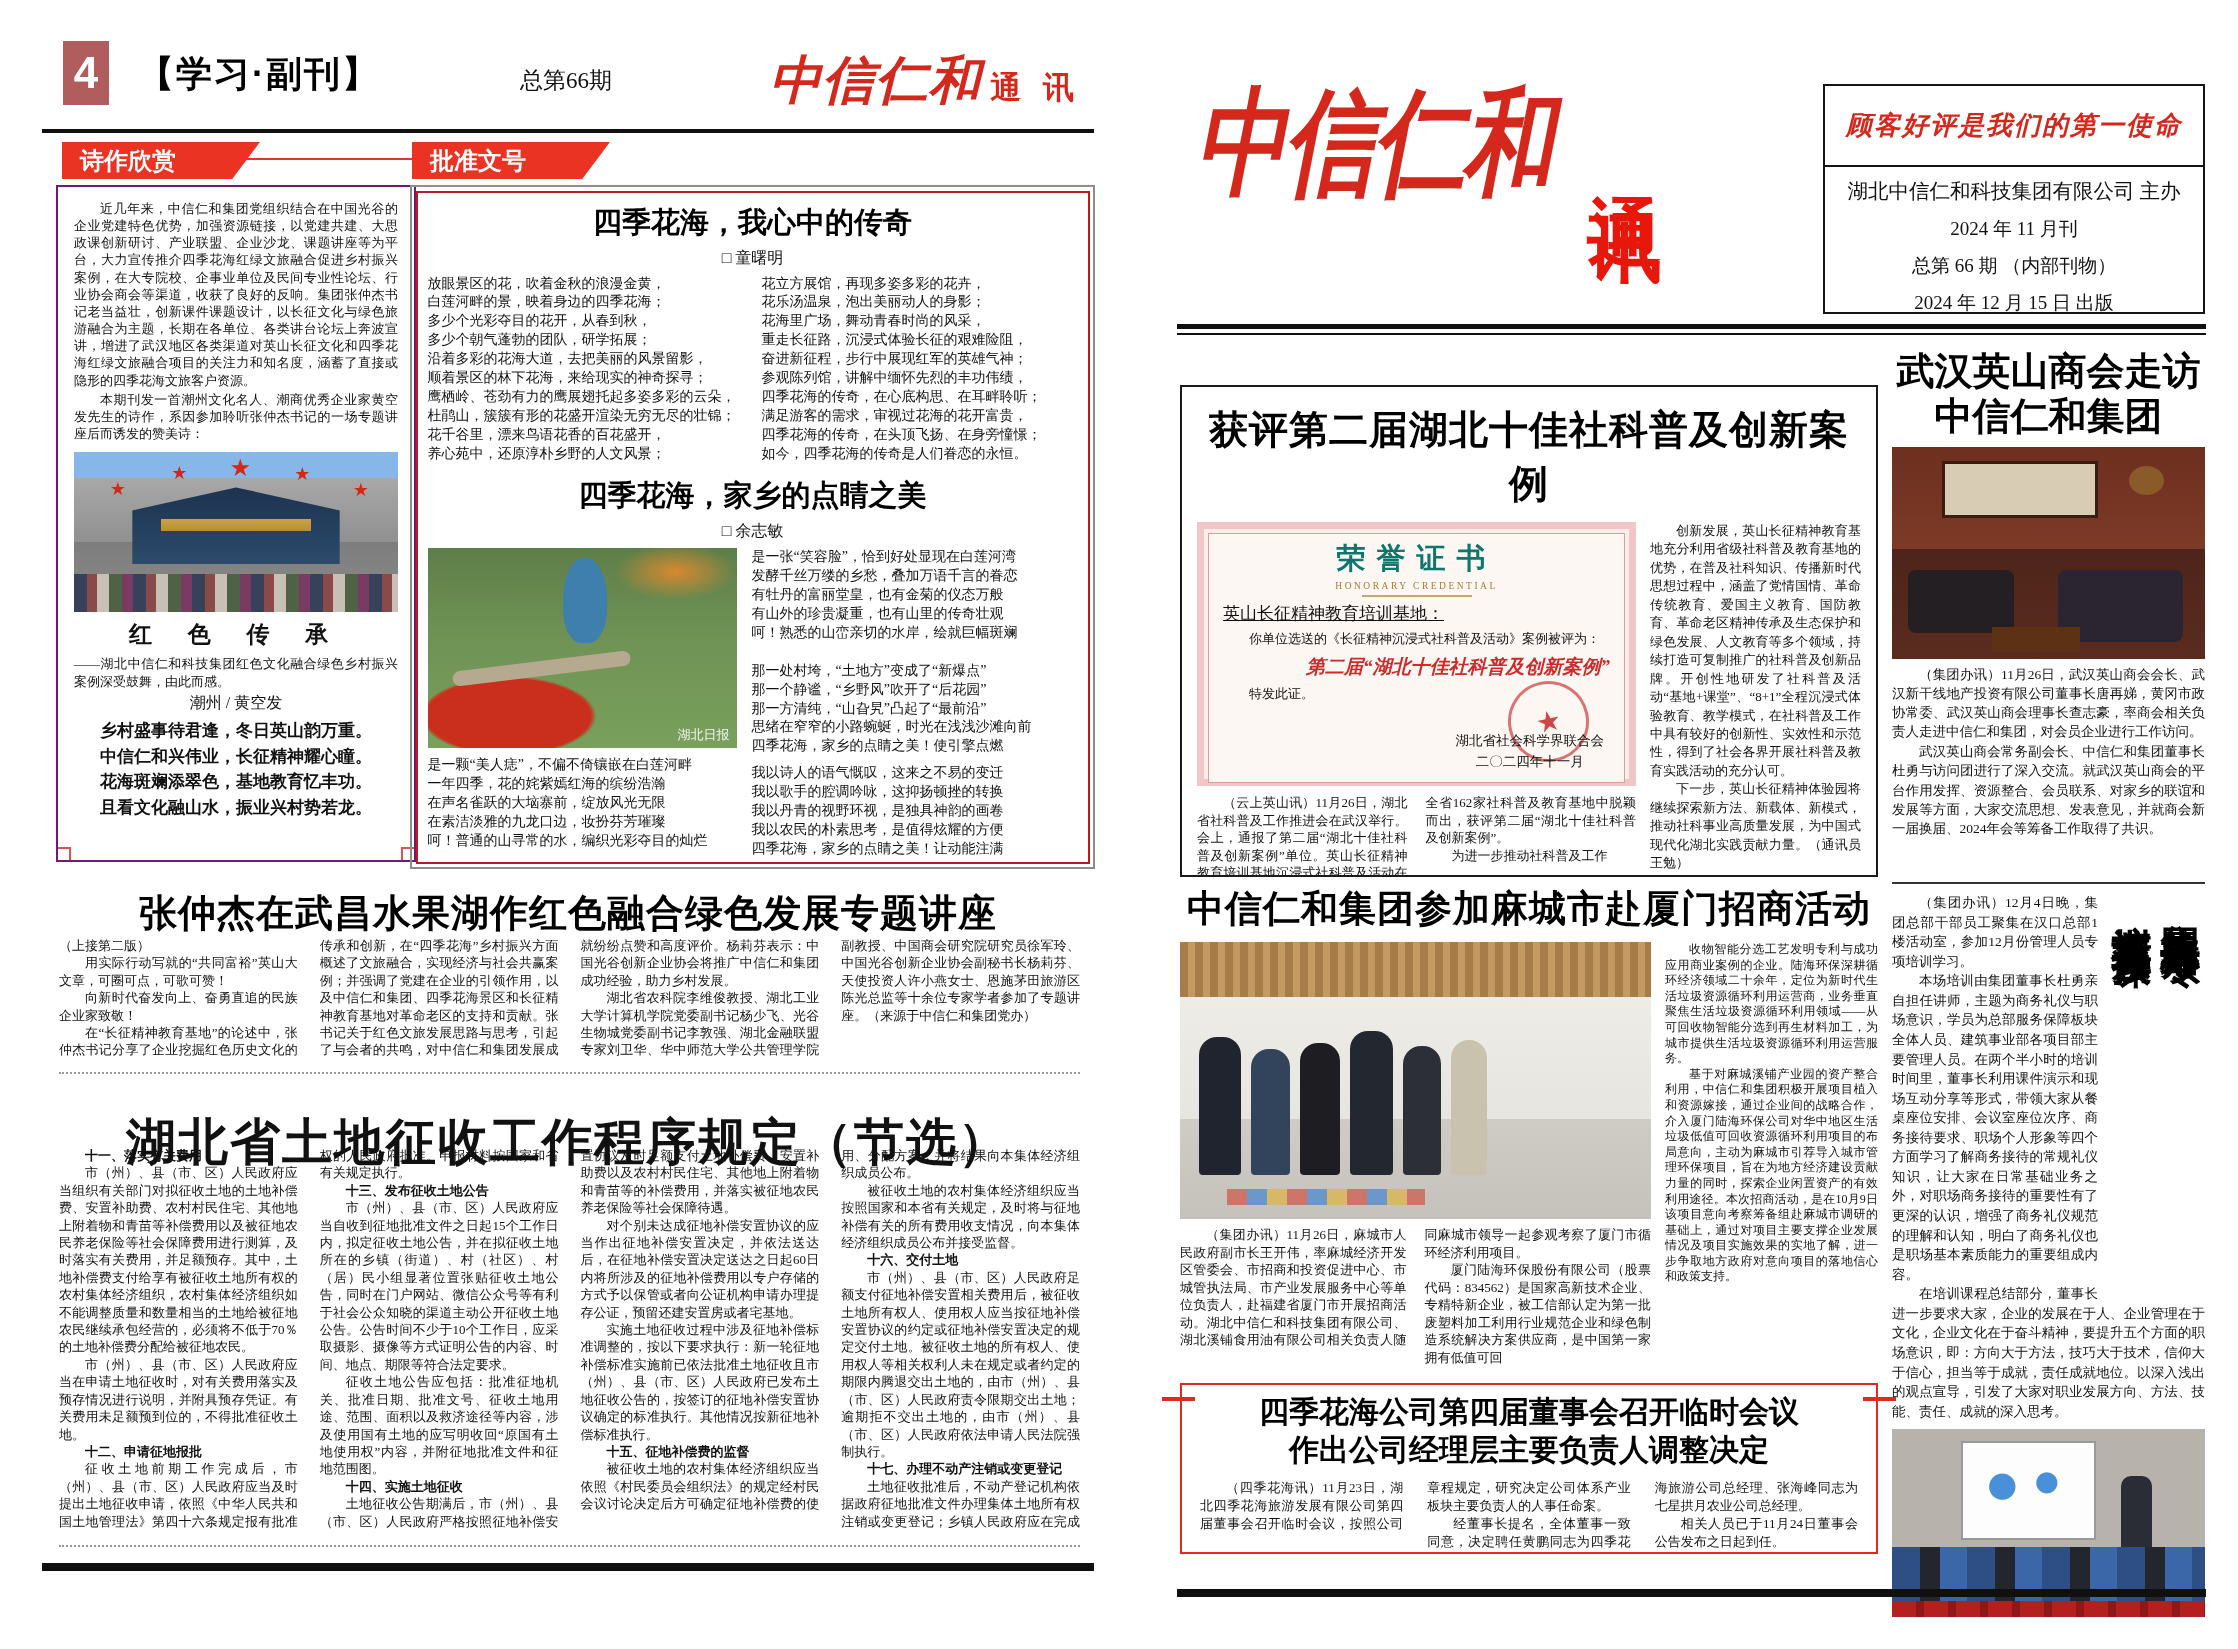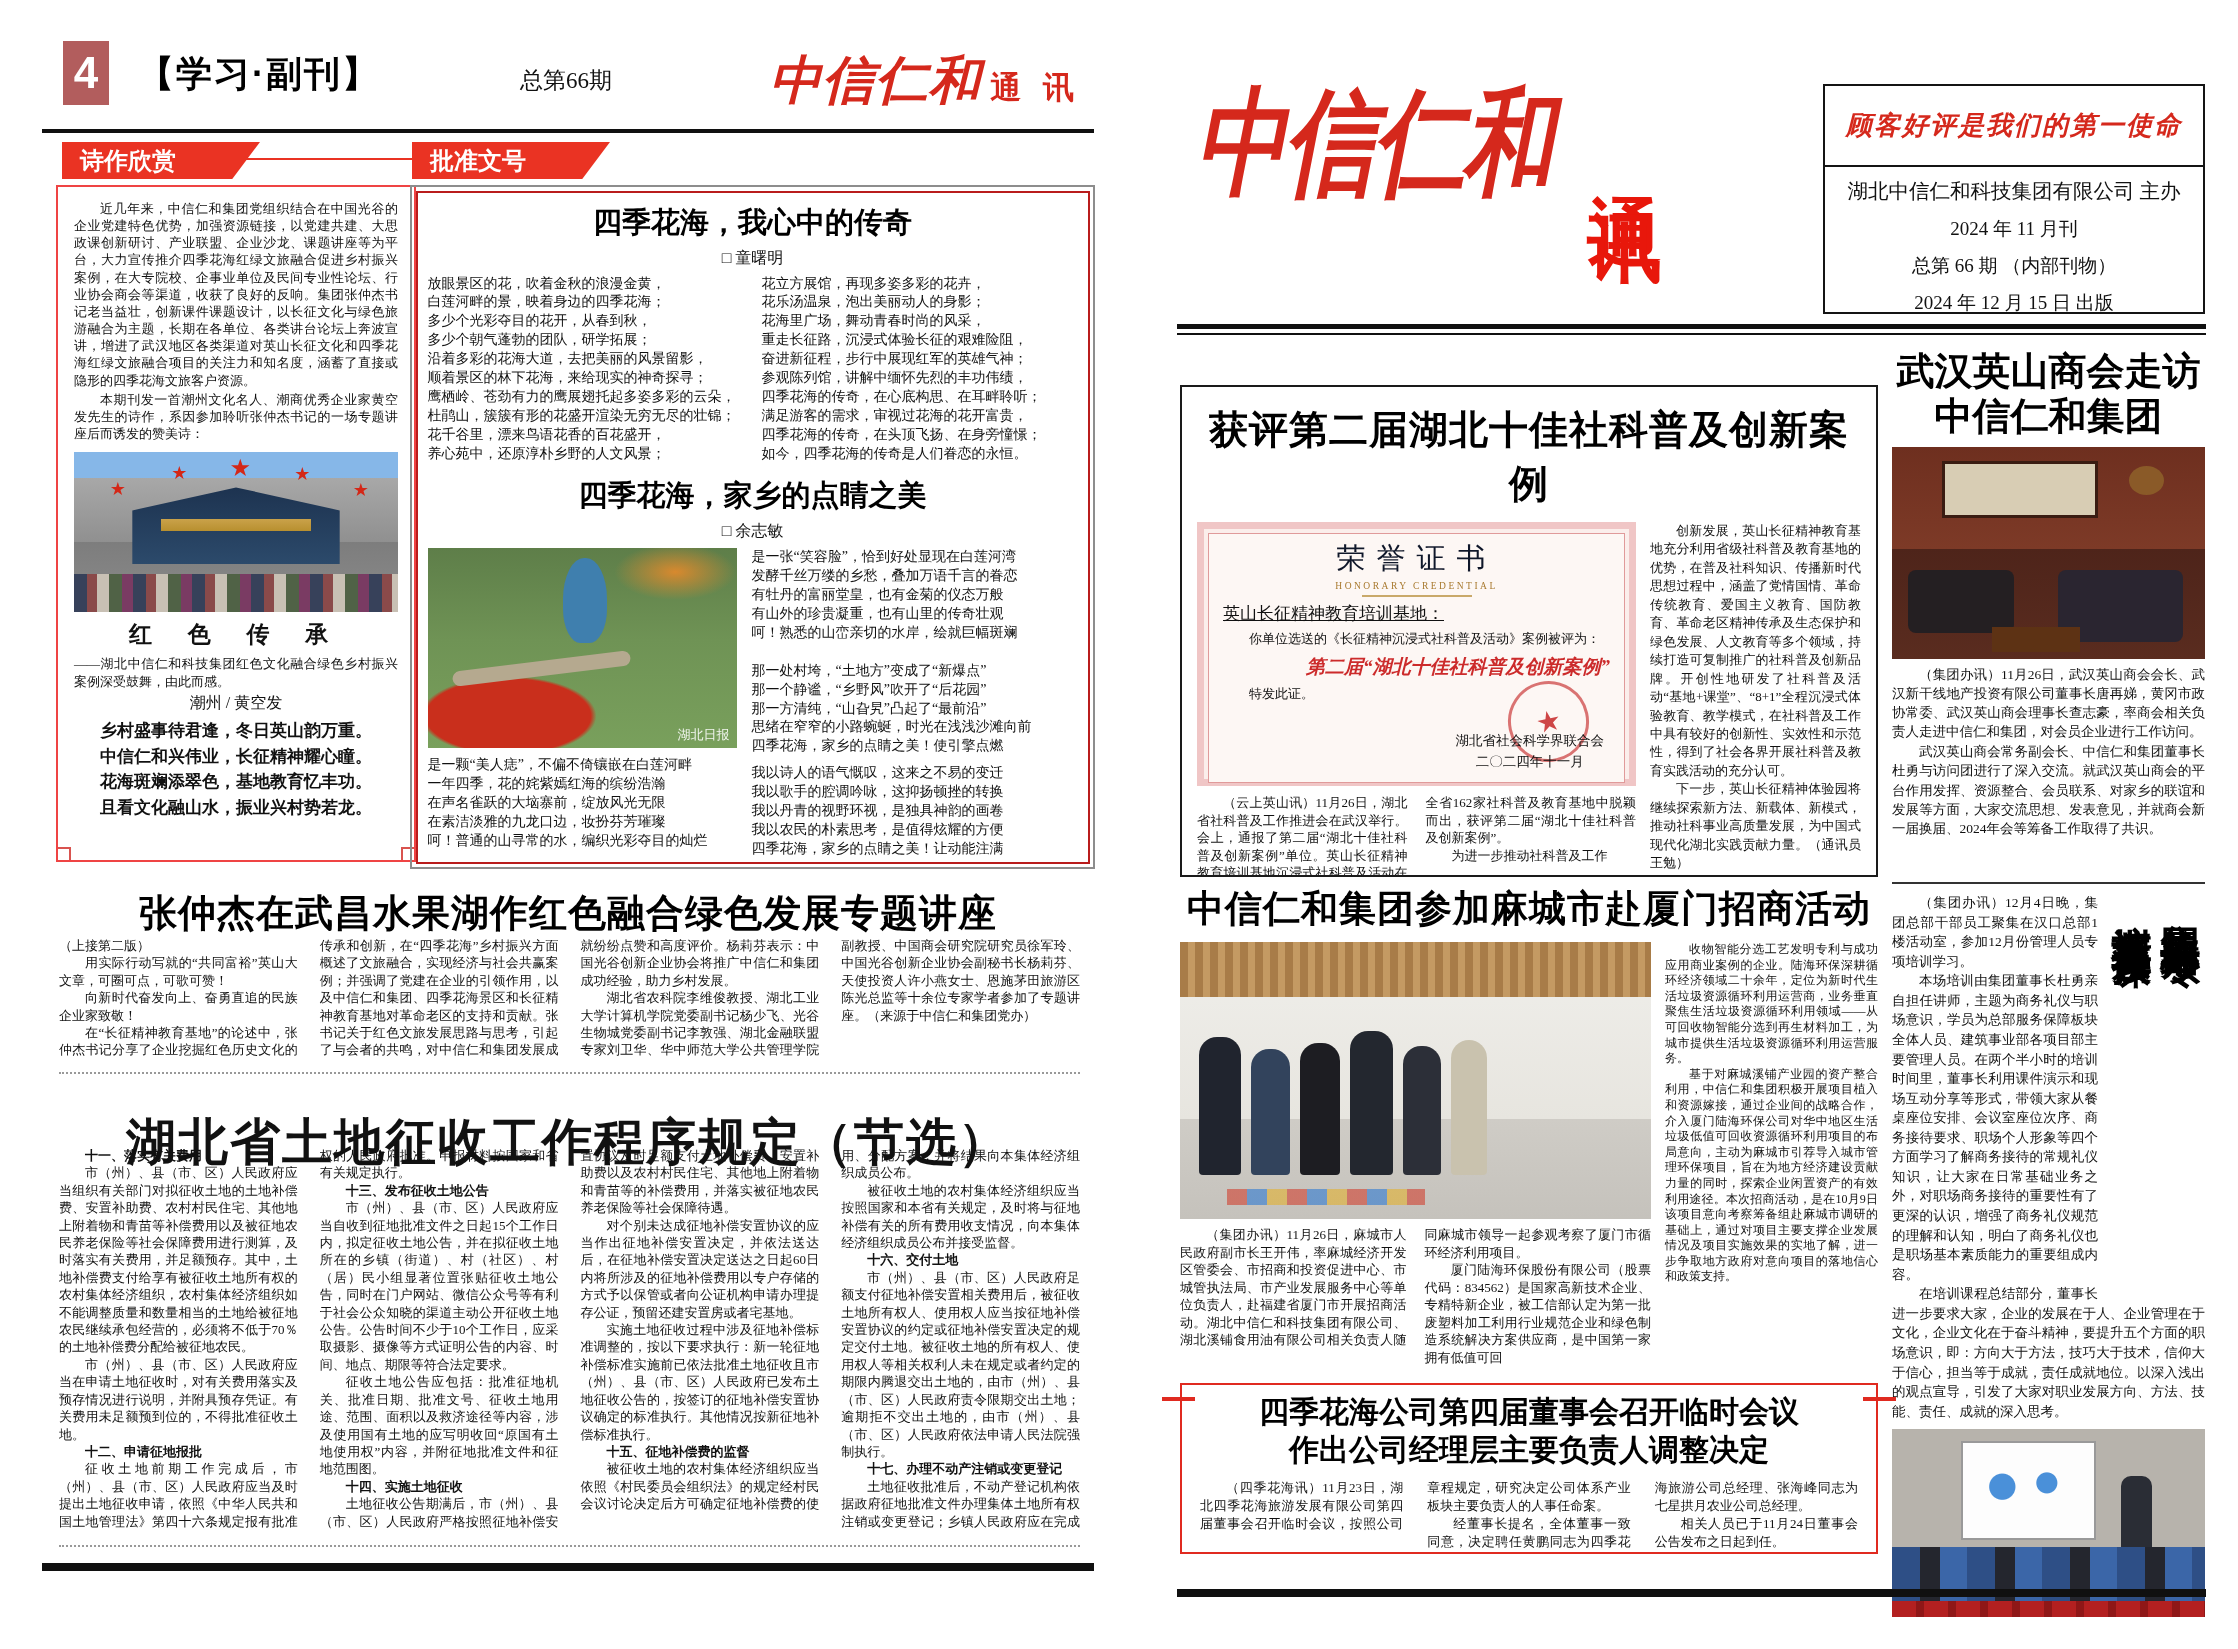--- a/index.html
+++ b/index.html
@@ -22,21 +22,21 @@
   .script-red{color:#d5281c;font-style:italic;font-weight:bold;font-family:"Liberation Serif",serif;}
   .lp-mast .script-red{font-size:52px;letter-spacing:1px;}
   .lp-mast .kai-red{color:#d5281c;font-size:31px;font-weight:bold;letter-spacing:7px;margin-left:9px;}
   .hrule{background:#101010;}
 
   
   .badge{background:#ea3323;color:#fff;font-family:"Liberation Sans",sans-serif;font-weight:900;
          font-size:24px;line-height:37px;padding-left:18px;clip-path:polygon(0 0,100% 0,86% 100%,0 100%);}
   .connector{background:#ea3323;}
   .conn-sq{border:2px solid #ea3323;background:#fff;}
-  .poetry-box{left:56px;top:185px;width:360px;height:677px;border:2px solid #ef4444;
+  .poetry-box{left:56px;top:185px;width:360px;height:677px;border:2px solid #701a75;
               padding:13px 16px;box-sizing:border-box;overflow:hidden;}
   .poetry-box .body{font-size:13px;line-height:1.32;text-indent:2em;}
   .corner{position:absolute;width:20px;height:20px;border:2px solid #d9534f;background:#fff;}
   .poem-title{font-size:23px;font-weight:bold;letter-spacing:15px;margin-top:7px;}
   .poem-dedication{font-size:13px;line-height:1.35;margin-top:5px;}
   .poem-byline{font-size:16px;margin-top:3px;}
   .poem-lines{font-size:17px;line-height:1.5;font-weight:bold;margin-top:4px;}
 
   .essay-outer{left:410px;top:185px;width:685px;height:684px;border:2.5px solid #8d8d8d;
                padding:3.5px;box-sizing:border-box;}
@@ -82,21 +82,21 @@
   .award-title{font-size:39px;margin-top:5px;letter-spacing:1px;}
   .award-row{display:flex;gap:14px;margin-top:11px;}
   .award-left{width:439px;}
   .award-side{flex:1;font-size:13px;line-height:1.42;}
   .award-side div{text-indent:2em;text-align:justify;}
   .award-flow{margin-top:8px;height:104px;overflow:hidden;}
 
   .cert{width:439px;height:264px;background:#fbeeeb;border:7px solid #f0c6c6;box-sizing:border-box;}
   .cert-inner{position:relative;border:1px solid #e09a9a;height:100%;box-sizing:border-box;
               margin:4px;padding:5px 14px;background:#fdf7f4;overflow:hidden;}
-  .cert-head{text-align:center;font-size:29px;font-weight:normal;color:#0f172a;letter-spacing:11px;}
+  .cert-head{text-align:center;font-size:29px;font-weight:bold;color:#0f766e;letter-spacing:11px;}
   .cert-sub{text-align:center;font-size:9.5px;color:#a8792e;letter-spacing:2.5px;margin-top:2px;}
   .cert-orn{width:110px;height:2px;background:#c9a96a;margin:4px auto 5px auto;}
   .cert-to{font-size:17px;font-weight:normal;text-decoration:underline;}
   .cert-body{font-size:13px;text-indent:2em;margin-top:5px;}
   .cert-award{text-align:right;font-size:19px;font-weight:bold;color:#cc2b2b;margin-top:6px;
               font-style:italic;}
   .cert-note{font-size:13px;text-indent:2em;margin-top:5px;}
   .cert-issuer{position:absolute;right:20px;bottom:9px;text-align:center;font-size:13.5px;line-height:1.6;}
   .cert-seal{position:absolute;right:35px;bottom:20px;width:75px;height:75px;border:3px solid rgba(198,40,40,.75);
              border-radius:50%;color:#c62828;font-size:28px;display:flex;align-items:center;justify-content:center;

